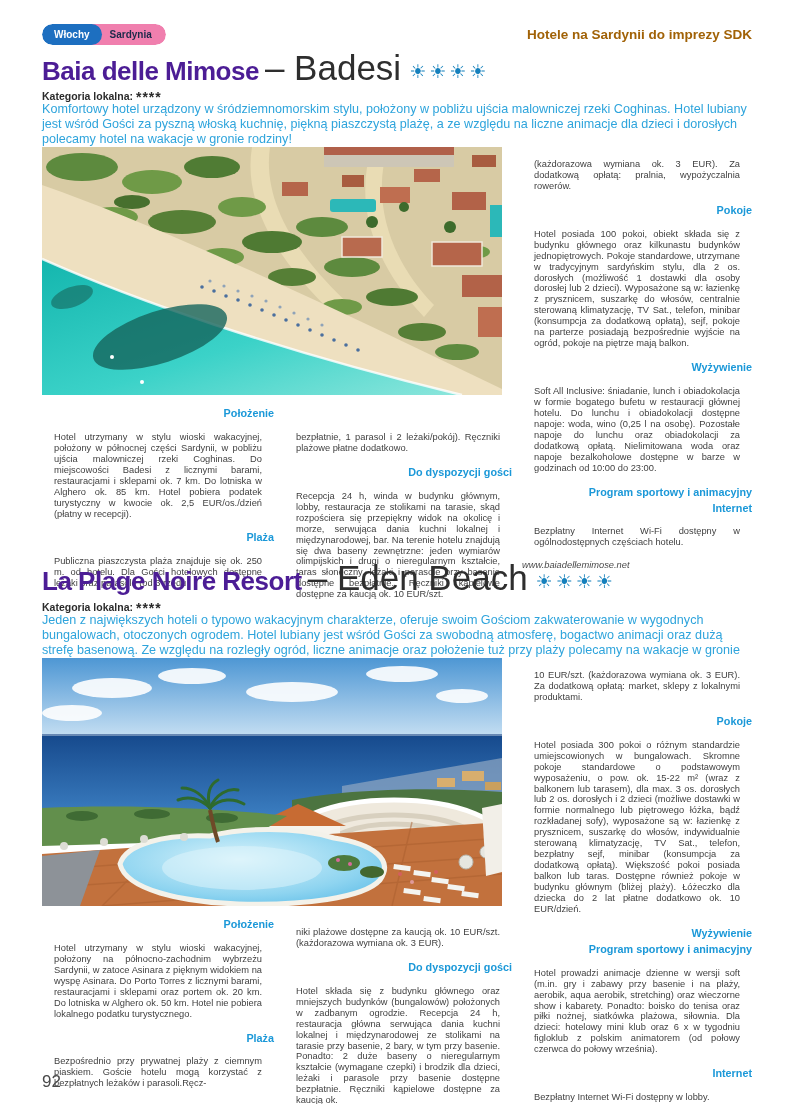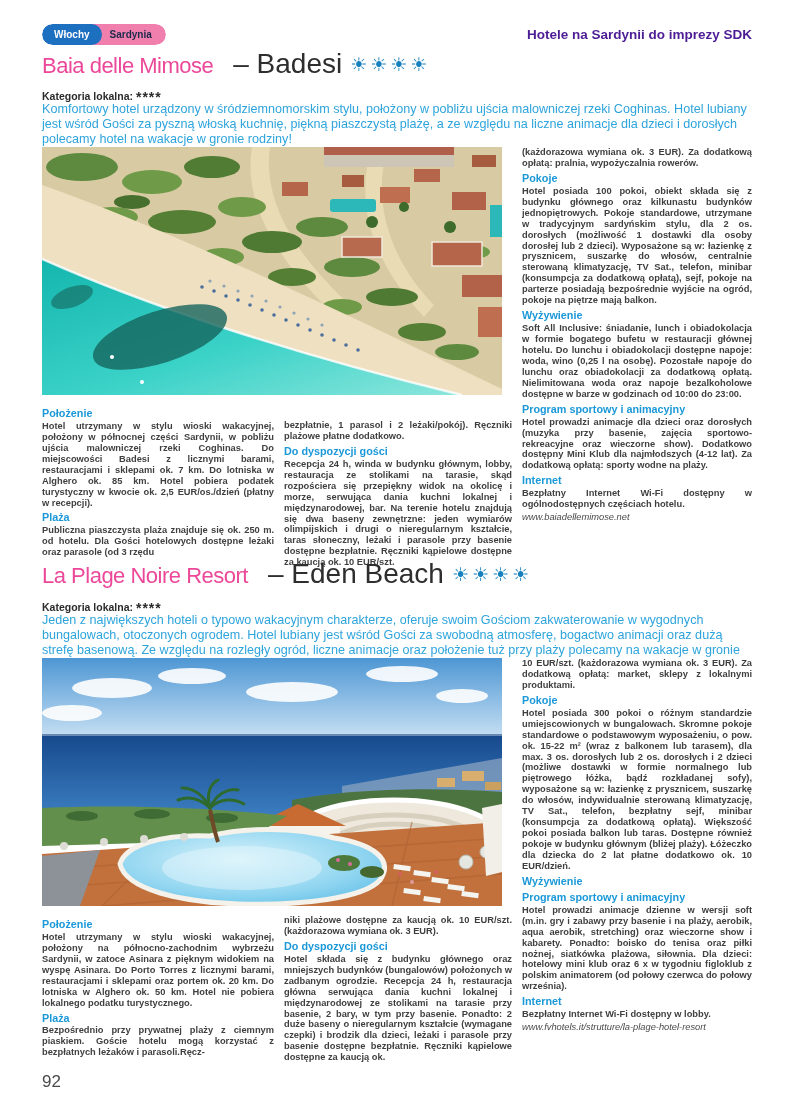--- a/index.html
+++ b/index.html
@@ -2,39 +2,39 @@
 <html><head>
 <meta charset="utf-8">
 <style>
   html,body{margin:0;padding:0;background:#ffffff;}
   .page{position:relative;width:794px;height:1104px;background:#fff;overflow:hidden;
         font-family:"Liberation Sans",sans-serif;color:#3f3f3f;}
   
   .tags{position:absolute;left:42px;top:24px;display:flex;border-radius:11px;overflow:hidden;height:21px;line-height:21px;font-size:10px;font-weight:bold;}
   .tag-country{background:#1d6fc0;color:#fff;padding:0 12px;border-radius:11px;position:relative;z-index:2;}
   .tag-region{background:#f07fae;color:#1b2a4a;padding:0 14px 0 18px;margin-left:-10px;border-radius:0 11px 11px 0;}
-  .header-right{position:absolute;right:42px;top:27px;font-size:13.5px;font-weight:bold;color:#4c1d95;}
+  .header-right{position:absolute;right:42px;top:27px;font-size:13.5px;font-weight:bold;color:#a16207;}
   
   .title{position:absolute;left:42px;white-space:nowrap;}
-  .title .name{font-size:22px;font-weight:normal;color:#ec4899;letter-spacing:-0.5px;}
-  .title .subtitle{font-size:28px;font-weight:400;color:#2e2e2e;margin-left:20px;}
+  .title .name{font-size:26px;font-weight:bold;color:#4c1d95;letter-spacing:-0.5px;}
+  .title .subtitle{font-size:35px;font-weight:400;color:#2e2e2e;margin-left:6px;}
   .suns{font-family:"DejaVu Sans",sans-serif;color:#1580bc;font-size:19px;letter-spacing:3px;margin-left:8px;vertical-align:2px;}
   .kategoria{position:absolute;left:42px;font-size:10.5px;font-weight:bold;color:#2b2b2b;text-align:right;}
   .kategoria .stars{font-size:14px;letter-spacing:1px;vertical-align:-2px;}
   .intro{position:absolute;left:42px;width:712px;font-size:12.6px;line-height:1.18;color:#2ea4dc;font-weight:400;}
   
   .photo{position:absolute;left:42px;width:460px;height:248px;overflow:hidden;}
   .photo svg{display:block;width:100%;height:100%;}
   
   .col{position:absolute;font-size:9.3px;line-height:1.18;}
   .c1{left:42px;width:232px;}
   .c2{left:284px;width:228px;}
   .c3{left:522px;width:230px;}
-  .h{color:#1b98d8;font-weight:bold;font-size:10.8px;margin:3px 0 1px 0;}
-  .t{text-align:justify;color:#3f3f3f;margin:0;font-weight:bold;}
+  .h{color:#1b98d8;font-weight:bold;font-size:10.8px;margin:3px 0 1px 0;text-align:right;}
+  .t{text-align:justify;color:#3f3f3f;margin:12px;}
   .w{font-style:italic;color:#4a4a4a;margin-top:2px;}
   .pagenum{position:absolute;left:42px;top:1072px;font-size:17px;color:#4a4a4a;}
 </style>
 </head>
 <body>
 
 <div class="page">
 
   <div class="tags">
     <span class="tag-country">Włochy</span>
@@ -150,21 +150,20 @@
     <div class="h">Do dyspozycji gości</div>
     <p class="t">Recepcja 24 h, winda w budynku głównym, lobby, restauracja ze stolikami na tarasie, skąd rozpościera się przepiękny widok na okolicę i morze, serwująca dania kuchni lokalnej i międzynarodowej, bar. Na terenie hotelu znajdują się dwa baseny zewnętrzne: jeden wymiarów olimpijskich i drugi o nieregularnym kształcie, taras słoneczny, leżaki i parasole przy basenie dostępne bezpłatnie. Ręczniki kąpielowe dostępne za kaucją ok. 10 EUR/szt.</p>
   </div>
   <div class="col c3" style="top:147px">
     <p class="t">(każdorazowa wymiana ok. 3 EUR). Za dodatkową opłatą: pralnia, wypożyczalnia rowerów.</p>
     <div class="h">Pokoje</div>
     <p class="t">Hotel posiada 100 pokoi, obiekt składa się z budynku głównego oraz kilkunastu budynków jednopiętrowych. Pokoje standardowe, utrzymane w tradycyjnym sardyńskim stylu, dla 2 os. dorosłych (możliwość 1 dostawki dla osoby dorosłej lub 2 dzieci). Wyposażone są w: łazienkę z prysznicem, suszarkę do włosów, centralnie sterowaną klimatyzację, TV Sat., telefon, minibar (konsumpcja za dodatkową opłatą), sejf, pokoje na parterze posiadają bezpośrednie wyjście na ogród, pokoje na piętrze mają balkon.</p>
     <div class="h">Wyżywienie</div>
     <p class="t">Soft All Inclusive: śniadanie, lunch i obiadokolacja w formie bogatego bufetu w restauracji głównej hotelu. Do lunchu i obiadokolacji dostępne napoje: woda, wino (0,25 l na osobę). Pozostałe napoje do lunchu oraz obiadokolacji za dodatkową opłatą. Nielimitowana woda oraz napoje bezalkoholowe dostępne w barze w godzinach od 10:00 do 23:00.</p>
     <div class="h">Program sportowy i animacyjny</div>
-    <p class="t">Hotel prowadzi animacje dla dzieci oraz dorosłych (muzyka przy basenie, zajęcia sportowo-rekreacyjne oraz wieczorne show). Dodatkowo dostępny Mini Klub dla najmłodszych (4-12 lat). Za dodatkową opłatą: sporty wodne na plaży.</p>
     <div class="h">Internet</div>
     <p class="t">Bezpłatny Internet Wi-Fi dostępny w ogólnodostępnych częściach hotelu.</p>
     <div class="w">www.baiadellemimose.net</div>
   </div>
 
   <div class="title" style="top:558px">
     <span class="name">La Plage Noire Resort</span><span class="subtitle">– Eden Beach</span><span class="suns"><span>☀</span><span>☀</span><span>☀</span><span>☀</span></span>
   </div>
   <div class="kategoria" style="top:600px">
     <span>Kategoria lokalna:</span>

